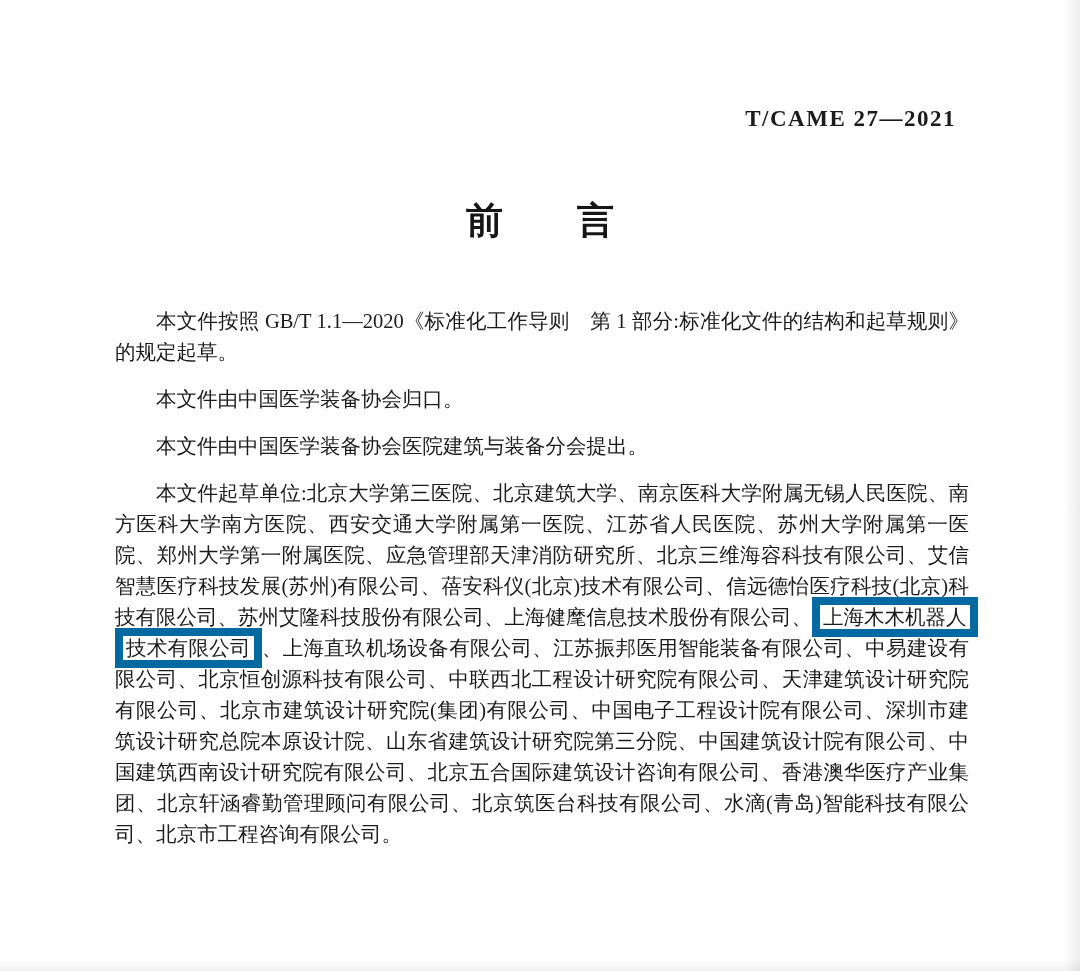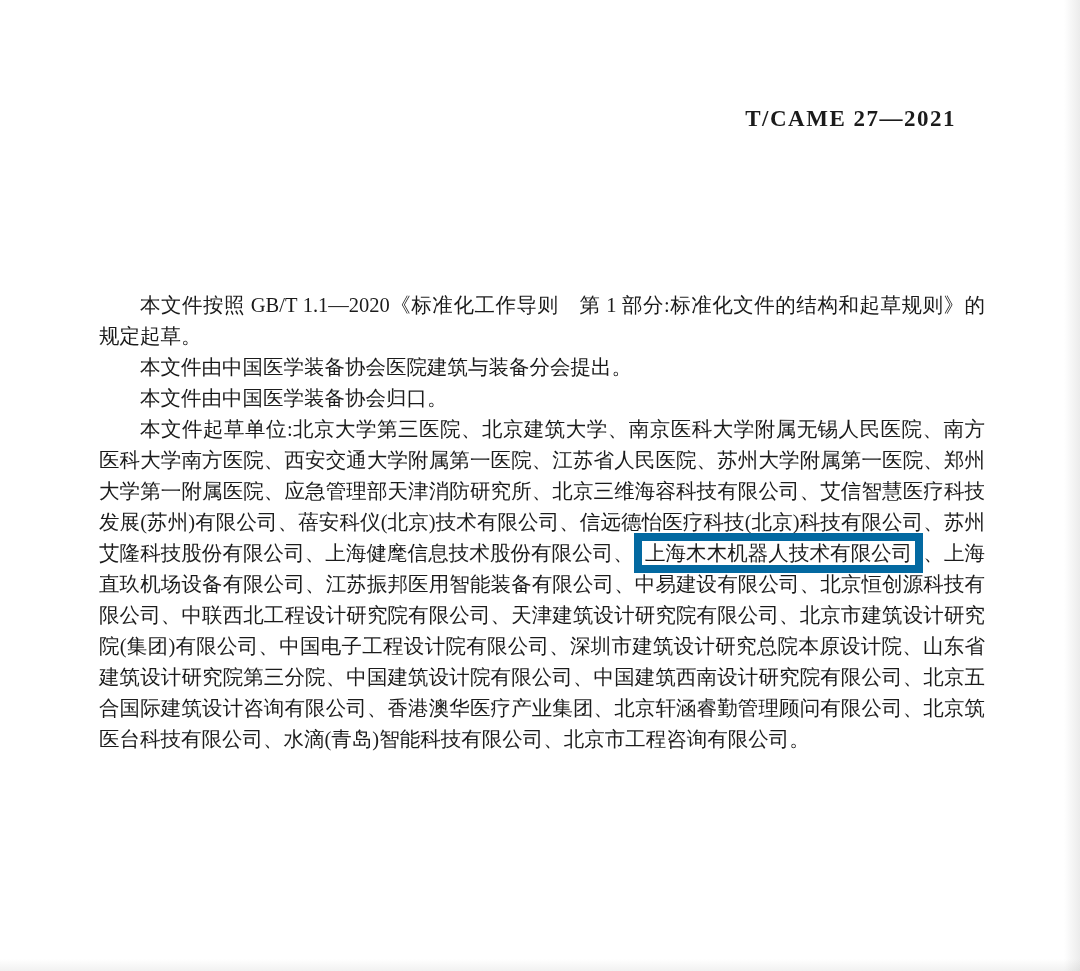--- a/index.html
+++ b/index.html
@@ -52,46 +52,47 @@
   .body-text {
     position: absolute;
     top: 290px;
     left: 99px;
     width: 886px;
     font-size: 20.5px;
     line-height: 31px;
     text-align: justify;
   }
   .body-text p {
-    margin: 0;
+    margin: 16px;
     text-indent: 2em;
   }
   .hl-company {
     border: 8px solid #0369a1;
     padding: 1px 3px;
     box-decoration-break: clone;
     -webkit-box-decoration-break: clone;
   }
 </style>
 </head>
 <body>
 
 <div class="page">
 
   <div class="scan-edge-right"></div>
   <div class="scan-edge-bottom"></div>
 
   <div class="doc-code">T/CAME 27—2021</div>
 
+  <h1 class="doc-title">前　　言</h1>
 
   <div class="body-text">
 
     <p>本文件按照 GB/T 1.1—2020《标准化工作导则　第 1 部分:标准化文件的结构和起草规则》的规定起草。</p>
 
+    <p>本文件由中国医学装备协会归口。</p>
+
     <p>本文件由中国医学装备协会医院建筑与装备分会提出。</p>
-
-    <p>本文件由中国医学装备协会归口。</p>
 
     <p><span>本文件起草单位:北京大学第三医院、北京建筑大学、南京医科大学附属无锡人民医院、南方医科大学南方医院、西安交通大学附属第一医院、江苏省人民医院、苏州大学附属第一医院、郑州大学第一附属医院、应急管理部天津消防研究所、北京三维海容科技有限公司、艾信智慧医疗科技发展(苏州)有限公司、蓓安科仪(北京)技术有限公司、信远德怡医疗科技(北京)科技有限公司、苏州艾隆科技股份有限公司、上海健麾信息技术股份有限公司、</span><span class="hl-company">上海木木机器人技术有限公司</span><span>、上海直玖机场设备有限公司、江苏振邦医用智能装备有限公司、中易建设有限公司、北京恒创源科技有限公司、中联西北工程设计研究院有限公司、天津建筑设计研究院有限公司、北京市建筑设计研究院(集团)有限公司、中国电子工程设计院有限公司、深圳市建筑设计研究总院本原设计院、山东省建筑设计研究院第三分院、中国建筑设计院有限公司、中国建筑西南设计研究院有限公司、北京五合国际建筑设计咨询有限公司、香港澳华医疗产业集团、北京轩涵睿勤管理顾问有限公司、北京筑医台科技有限公司、水滴(青岛)智能科技有限公司、北京市工程咨询有限公司。</span></p>
 
 
   </div>
 </div>
 
 </body></html>

